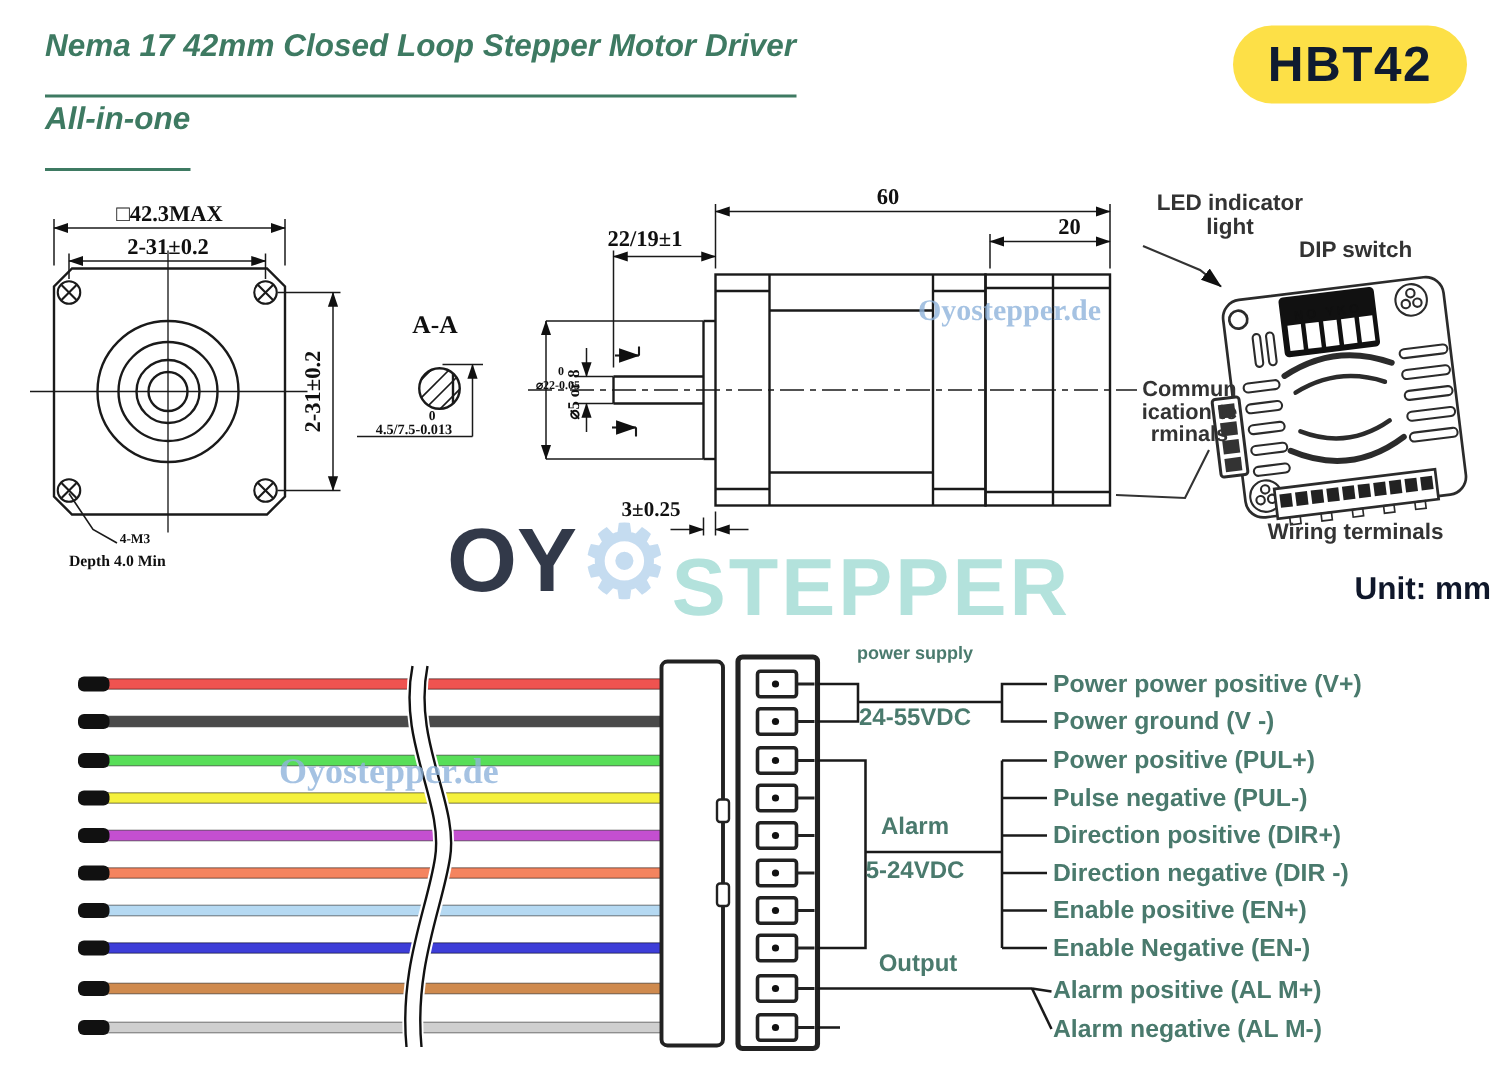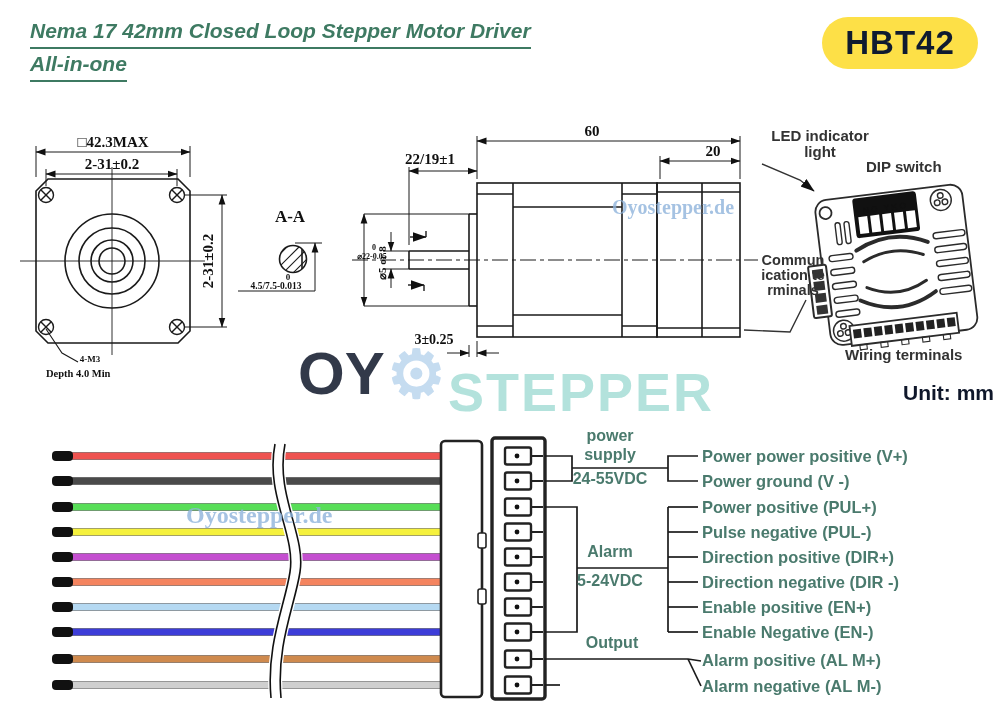--- a/index.html
+++ b/index.html
@@ -2,21 +2,21 @@
 <html><head>
 <meta charset="utf-8">
 <style>
   html,body{margin:0;padding:0;background:#ffffff;}
   .page{position:relative;width:1000px;height:724px;background:#ffffff;overflow:hidden;
         font-family:"Liberation Sans",sans-serif;}
   .abs{position:absolute;}
   
   .title{left:30px;top:16px;color:#3E7A62;font-weight:bold;font-style:italic;
          font-size:21px;line-height:30px;z-index:5;}
-  .title span{border-bottom:2px solid #3E7A62;padding-bottom:1px;display:inline-block;}
+  .title span{border-bottom:2px solid #3E7A62;padding-bottom:17px;display:inline-block;}
   .badge{left:822px;top:17px;width:156px;height:52px;background:#fde047;border-radius:27px;
          display:flex;align-items:center;justify-content:center;color:#0F1B30;
          font-size:33px;font-weight:bold;letter-spacing:1px;z-index:5;}
   
   .wm-big{left:298px;top:326px;z-index:1;display:flex;align-items:center;opacity:.85;
           font-family:"Liberation Sans",sans-serif;font-weight:bold;}
   .wm-oy{color:#0f172a;font-size:60px;line-height:60px;}
   .wm-gear{color:#BCD6EE;font-size:66px;line-height:60px;margin:0 2px;}
   .wm-stepper{color:#A6DED6;font-size:54px;line-height:60px;letter-spacing:2px;margin-top:36px;}
   .wm-small{font-family:"Liberation Serif",serif;font-weight:bold;color:#8FB4DC;z-index:3;opacity:.8;}
@@ -25,21 +25,21 @@
   
   .dlabel{color:#333;font-size:15px;z-index:4;font-weight:600;margin-left:23px;}
   .led-label{left:740px;top:128px;width:114px;text-align:center;line-height:16px;}
   .dip-label{left:843px;top:158px;}
   .comm-label{left:737px;top:253px;width:66px;text-align:center;line-height:15px;
               font-size:14.5px;word-break:break-all;}
   .wiring-label{left:822px;top:346px;}
   .unit-note{left:903px;top:381px;color:#0f172a;font-weight:bold;font-size:21px;z-index:4;}
   
   .tlabel{color:#4A7A6D;font-weight:bold;z-index:4;}
-  .grp{text-align:center;font-size:16px;line-height:19px;}
+  .grp{text-align:center;font-size:12px;line-height:19px;}
   .pwr{left:570px;top:426px;width:80px;}
   .pwrv{left:556px;top:470px;width:108px;text-align:center;font-size:16px;}
   .inp{left:560px;top:543px;width:100px;text-align:center;font-size:16px;}
   .inpv{left:556px;top:572px;width:108px;text-align:center;font-size:16px;}
   .outp{left:560px;top:634px;width:104px;text-align:center;font-size:16px;}
   .pinlabel{left:702px;font-size:16.5px;white-space:nowrap;height:20px;line-height:20px;}
   svg{position:absolute;left:0;top:0;z-index:2;}
   svg text{font-family:"Liberation Serif",serif;font-weight:700;fill:#101010;}
 </style>
 </head>

